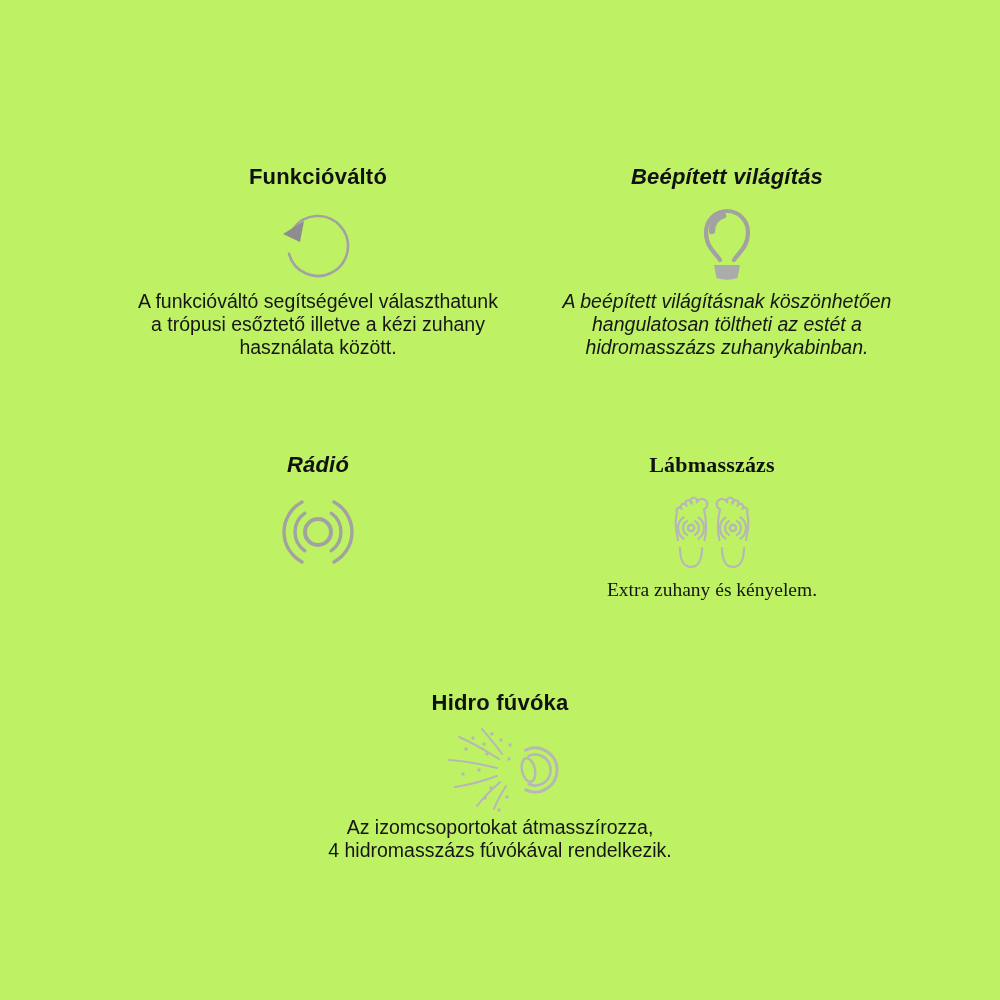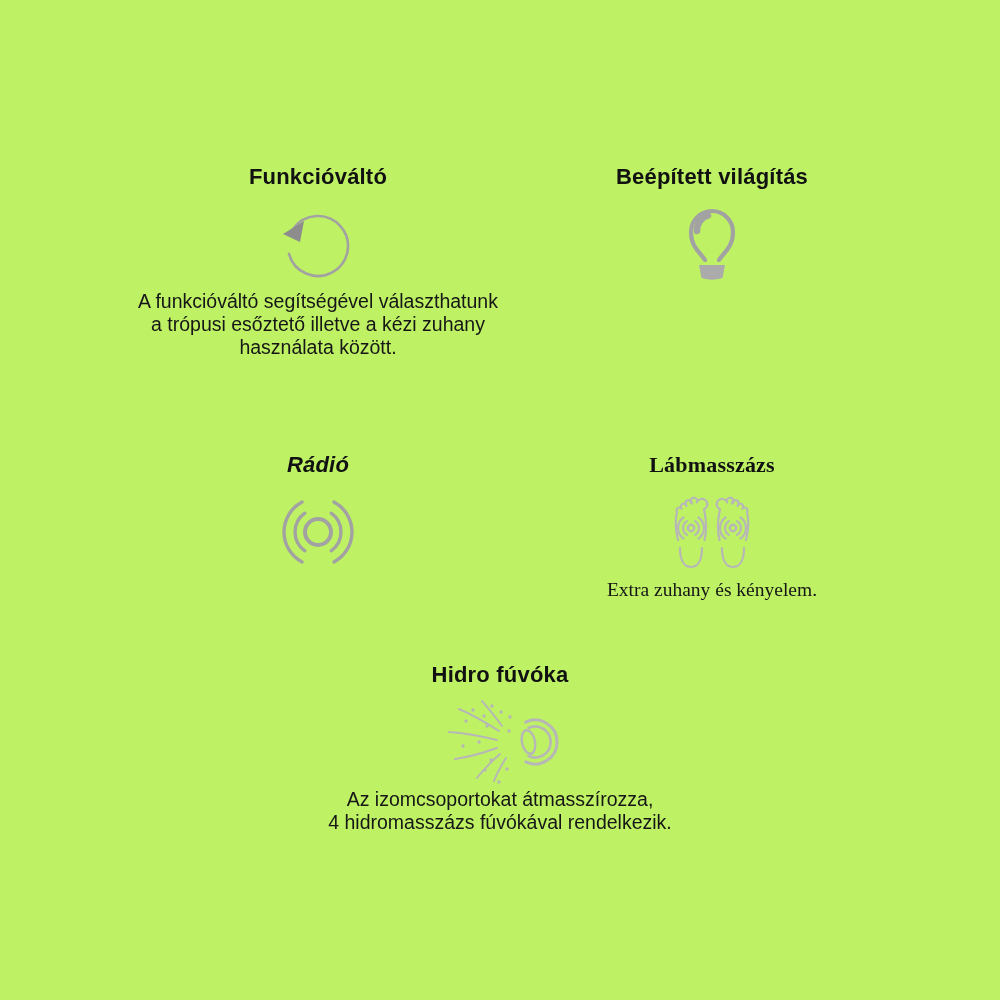--- a/index.html
+++ b/index.html
@@ -5,24 +5,24 @@
   html,body { margin:0; padding:0; background:#ffffff; }
   .page {
     position:relative;
     width:1000px; height:1000px;
     background:#bef264;
     font-family:"Liberation Sans", sans-serif;
     overflow:hidden;
   }
   .feature { position:absolute; width:424px; text-align:center; }
   .f1 { left:106px; top:164px; }
-  .f2 { left:500px; top:164px; }
+  .f2 { left:515px; top:164px;font-style:italic; }
   .f3 { left:106px; top:452px;font-style:italic; }
   .f4 { left:500px; top:452px;font-family:Liberation Serif, serif; }
-  .f5 { left:288px; top:662px; }
+  .f5 { left:288px; top:690px; }
   .feature-title {
     font-size:22px; font-weight:bold; color:#111111;
     line-height:26px; letter-spacing:0.2px;
   }
   .icon-wrap {
     height:92px; margin-top:8px;
     display:flex; align-items:center; justify-content:center;
   }
   .feature-desc {
     margin-top:0;
@@ -56,20 +56,23 @@
 
   <section class="feature f2">
     <div class="feature-title">Beépített világítás</div>
     <div class="icon-wrap">
       <svg width="60" height="84" viewBox="0 0 60 84" aria-hidden="true">
         <path class="st" stroke="#ababab" stroke-width="4.2" d="M 23 58 C 19 51 9 46 9 30 A 21 21 0 1 1 51 30 C 51 46 41 51 37 58"></path>
         <path class="st" stroke="#ababab" stroke-width="6.5" d="M 15 29 A 15.5 15.5 0 0 1 26 13.5"></path>
         <path class="fillg" d="M 17 63 L 43 63 L 40.5 76 Q 30 79.5 19.5 76 Z"></path>
       </svg>
     </div>
+    <div class="feature-desc">A beépített világításnak köszönhetően
+hangulatosan töltheti az estét a
+hidromasszázs zuhanykabinban.</div>
   </section>
 
   <section class="feature f3">
     <div class="feature-title">Rádió</div>
     <div class="icon-wrap">
       <svg width="94" height="88" viewBox="0 0 94 88" aria-hidden="true">
         <circle class="st" stroke-width="4" cx="47" cy="44" r="13"></circle>
         <path class="st" stroke-width="3.4" d="M 33.8 25.2 A 23 23 0 0 0 33.8 62.8"></path>
         <path class="st" stroke-width="3.4" d="M 31 14 A 34 34 0 0 0 31 74"></path>
         <path class="st" stroke-width="3.4" d="M 60.2 25.2 A 23 23 0 0 1 60.2 62.8"></path>

